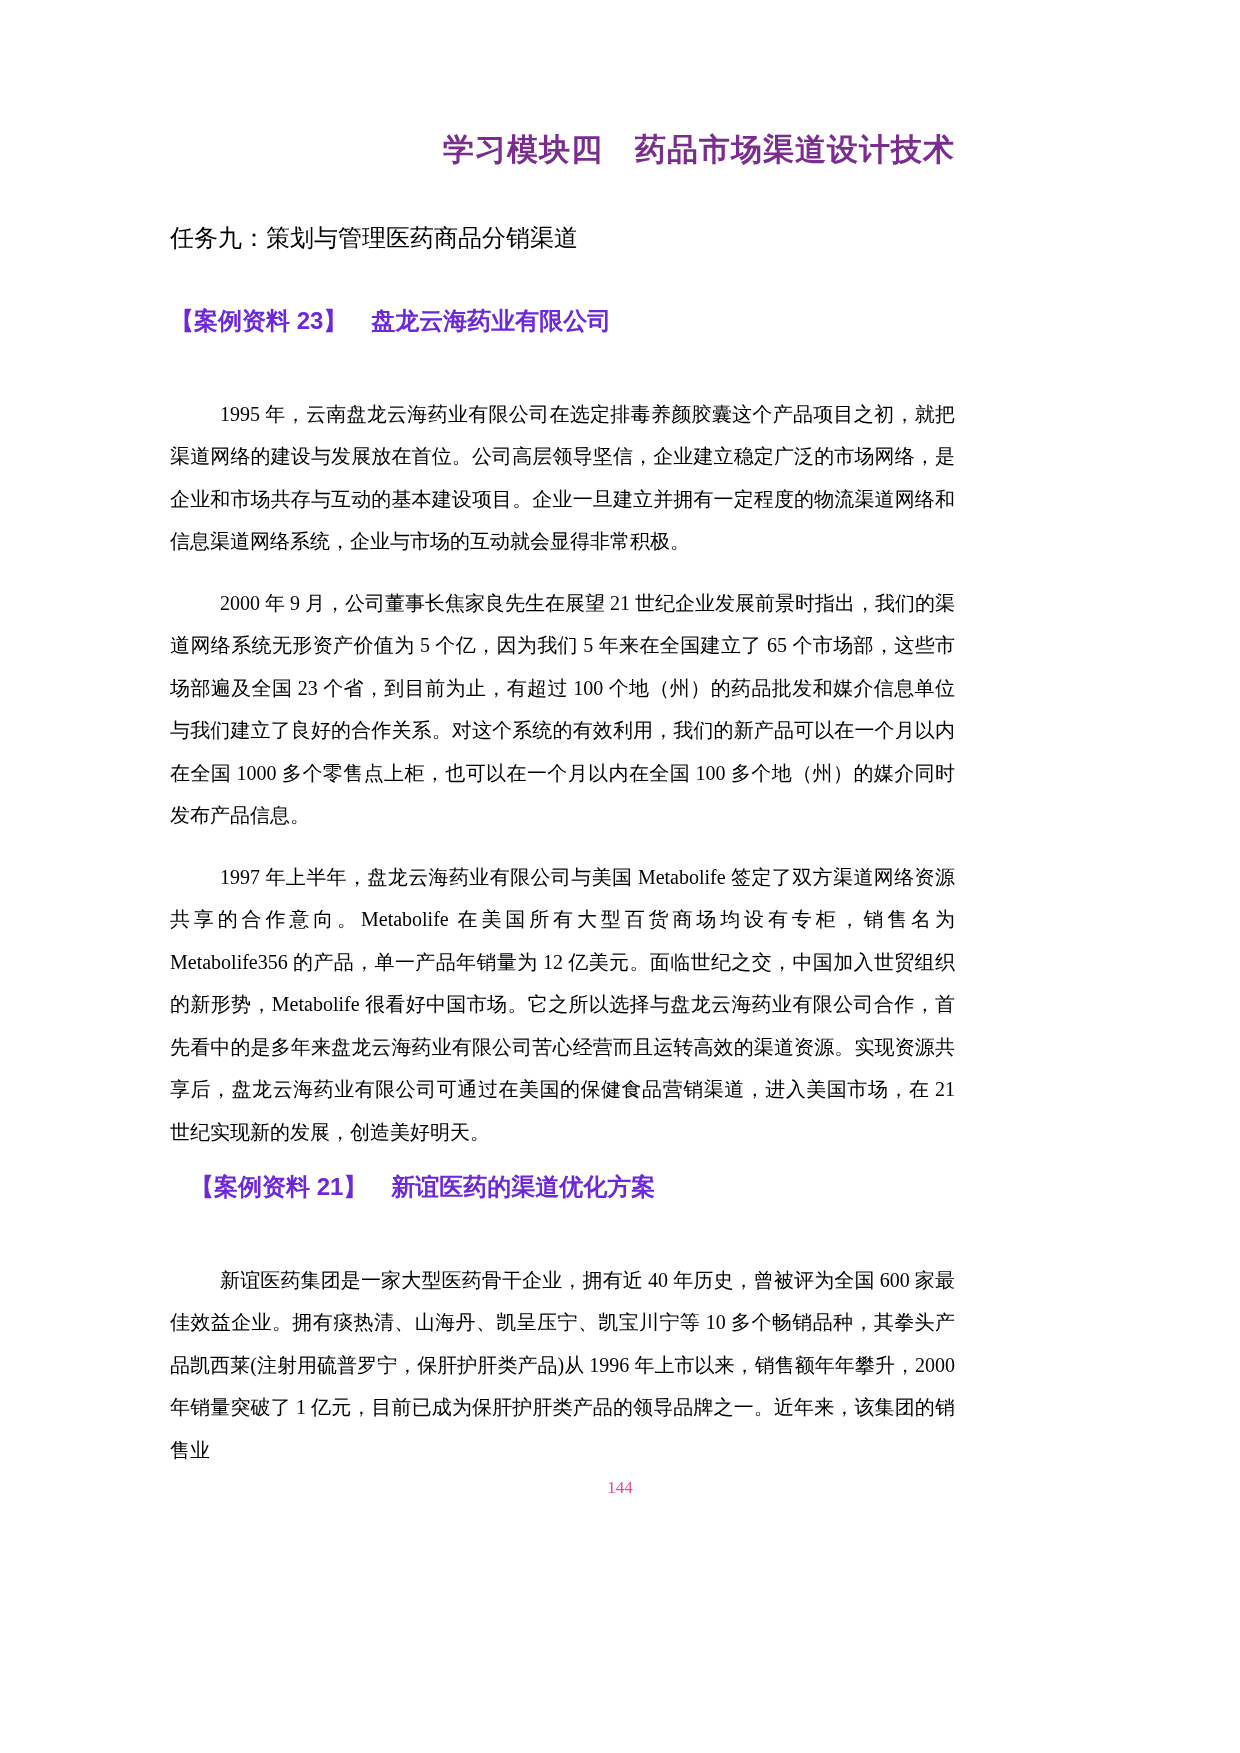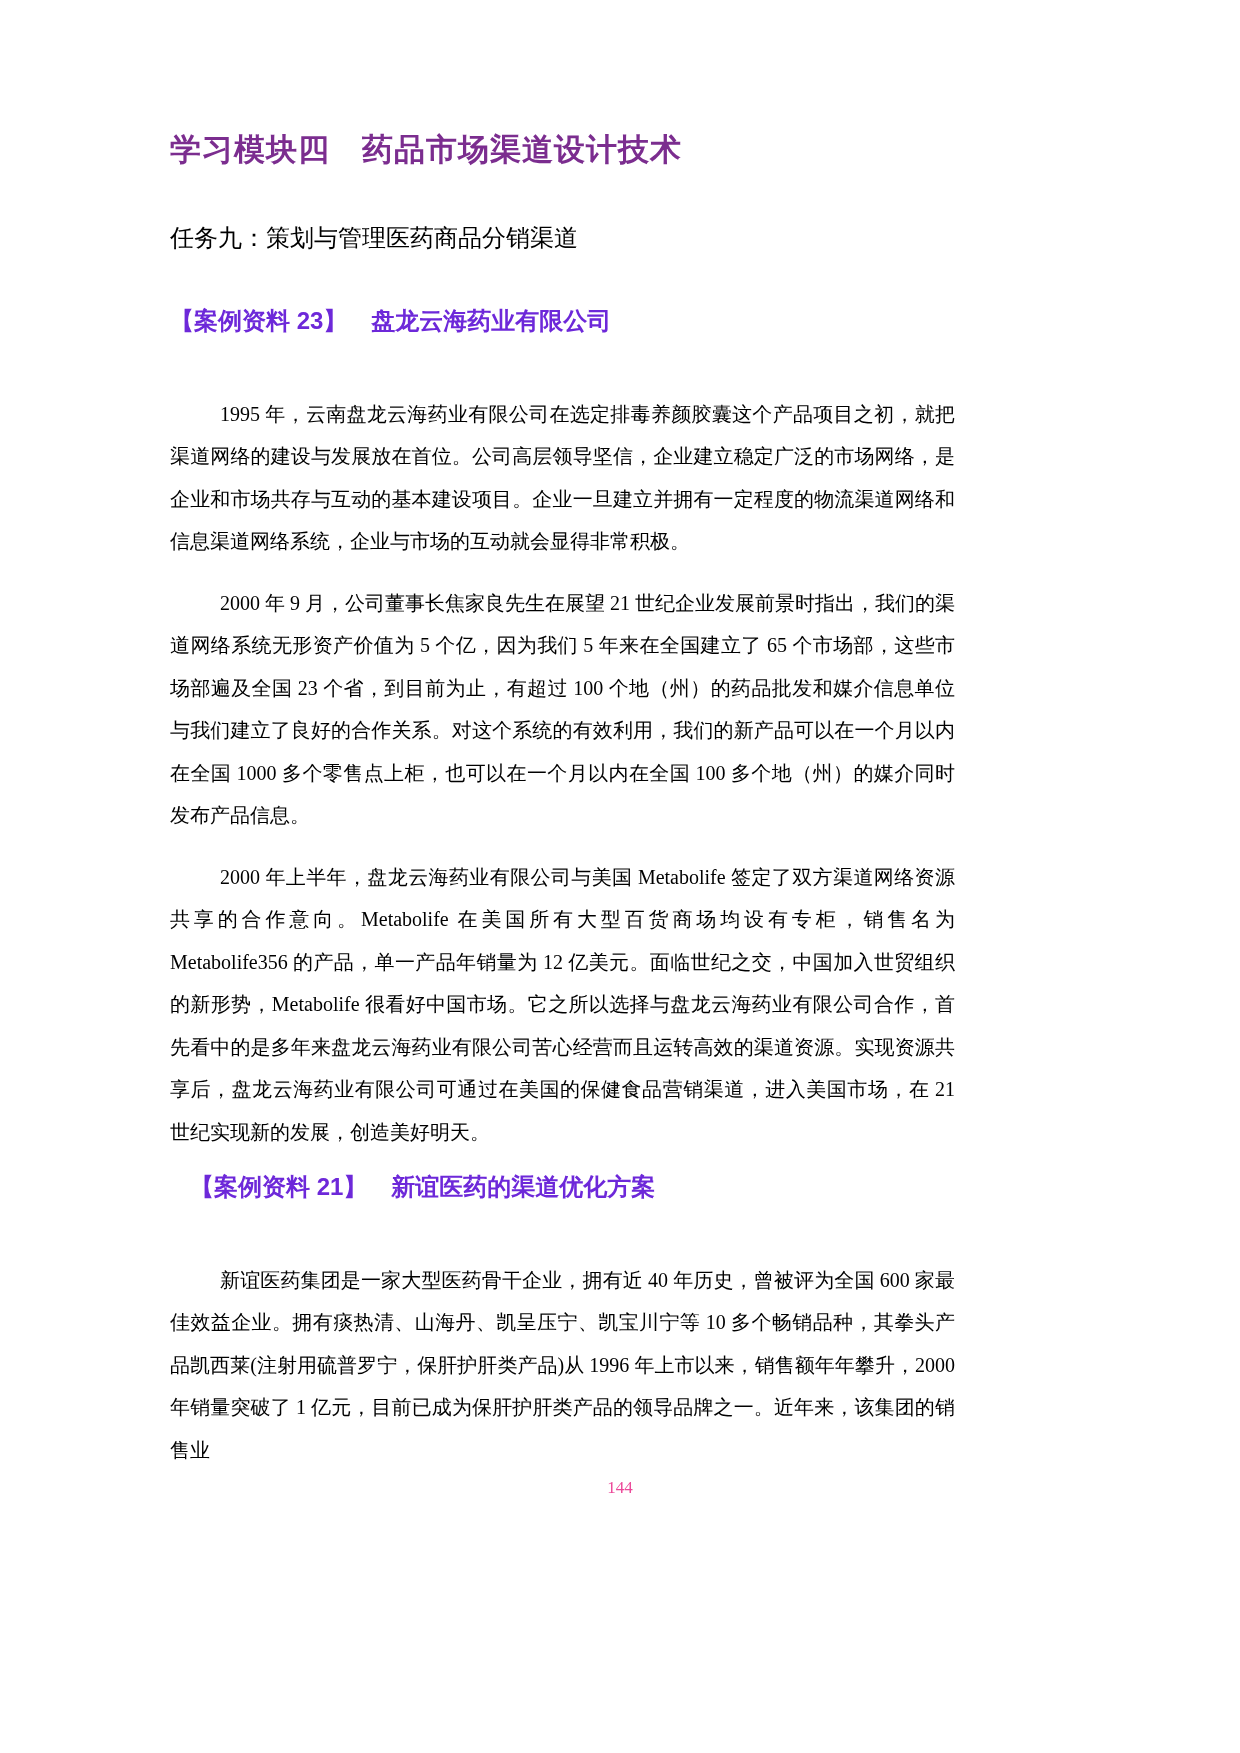--- a/index.html
+++ b/index.html
@@ -23,20 +23,21 @@
     top: 0;
   }
   .doc-title {
     margin: 132px 0 0 0;
     font-family: "Liberation Sans", "DejaVu Sans", sans-serif;
     font-weight: 700;
     font-size: 31px;
     line-height: 1.15;
     color: #7b2d8f;
     letter-spacing: 1px;
+    text-align: right;
   }
   .task-heading {
     margin: 56px 0 56px 0;
     font-family: "Liberation Sans", "DejaVu Sans", sans-serif;
     font-weight: 400;
     font-size: 24px;
     line-height: 1.15;
     color: #000000;
   }
   .case-heading {
@@ -76,21 +77,21 @@
     <h1 class="doc-title">学习模块四　药品市场渠道设计技术</h1>
 
     <h2 class="task-heading">任务九：策划与管理医药商品分销渠道</h2>
 
     <h3 class="case-heading">【案例资料 23】　盘龙云海药业有限公司</h3>
 
     <p class="body">1995 年，云南盘龙云海药业有限公司在选定排毒养颜胶囊这个产品项目之初，就把渠道网络的建设与发展放在首位。公司高层领导坚信，企业建立稳定广泛的市场网络，是企业和市场共存与互动的基本建设项目。企业一旦建立并拥有一定程度的物流渠道网络和信息渠道网络系统，企业与市场的互动就会显得非常积极。</p>
 
     <p class="body">2000 年 9 月，公司董事长焦家良先生在展望 21 世纪企业发展前景时指出，我们的渠道网络系统无形资产价值为 5 个亿，因为我们 5 年来在全国建立了 65 个市场部，这些市场部遍及全国 23 个省，到目前为止，有超过 100 个地（州）的药品批发和媒介信息单位与我们建立了良好的合作关系。对这个系统的有效利用，我们的新产品可以在一个月以内在全国 1000 多个零售点上柜，也可以在一个月以内在全国 100 多个地（州）的媒介同时发布产品信息。</p>
 
-    <p class="body">2000 年上半年，盘龙云海药业有限公司与美国 Metabolife 签定了双方渠道网络资源共享的合作意向。Metabolife 在美国所有大型百货商场均设有专柜，销售名为 Metabolife356 的产品，单一产品年销量为 12 亿美元。面临世纪之交，中国加入世贸组织的新形势，Metabolife 很看好中国市场。它之所以选择与盘龙云海药业有限公司合作，首先看中的是多年来盘龙云海药业有限公司苦心经营而且运转高效的渠道资源。实现资源共享后，盘龙云海药业有限公司可通过在美国的保健食品营销渠道，进入美国市场，在 21 世纪实现新的发展，创造美好明天。</p>
+    <p class="body">1997 年上半年，盘龙云海药业有限公司与美国 Metabolife 签定了双方渠道网络资源共享的合作意向。Metabolife 在美国所有大型百货商场均设有专柜，销售名为 Metabolife356 的产品，单一产品年销量为 12 亿美元。面临世纪之交，中国加入世贸组织的新形势，Metabolife 很看好中国市场。它之所以选择与盘龙云海药业有限公司合作，首先看中的是多年来盘龙云海药业有限公司苦心经营而且运转高效的渠道资源。实现资源共享后，盘龙云海药业有限公司可通过在美国的保健食品营销渠道，进入美国市场，在 21 世纪实现新的发展，创造美好明天。</p>
 
     <h3 class="case-heading indent">【案例资料 21】　新谊医药的渠道优化方案</h3>
 
     <p class="body">新谊医药集团是一家大型医药骨干企业，拥有近 40 年历史，曾被评为全国 600 家最佳效益企业。拥有痰热清、山海丹、凯呈压宁、凯宝川宁等 10 多个畅销品种，其拳头产品凯西莱(注射用硫普罗宁，保肝护肝类产品)从 1996 年上市以来，销售额年年攀升，2000 年销量突破了 1 亿元，目前已成为保肝护肝类产品的领导品牌之一。近年来，该集团的销售业</p>
 
   </div>
 
   <div class="page-number">144</div>
 </div>
 

